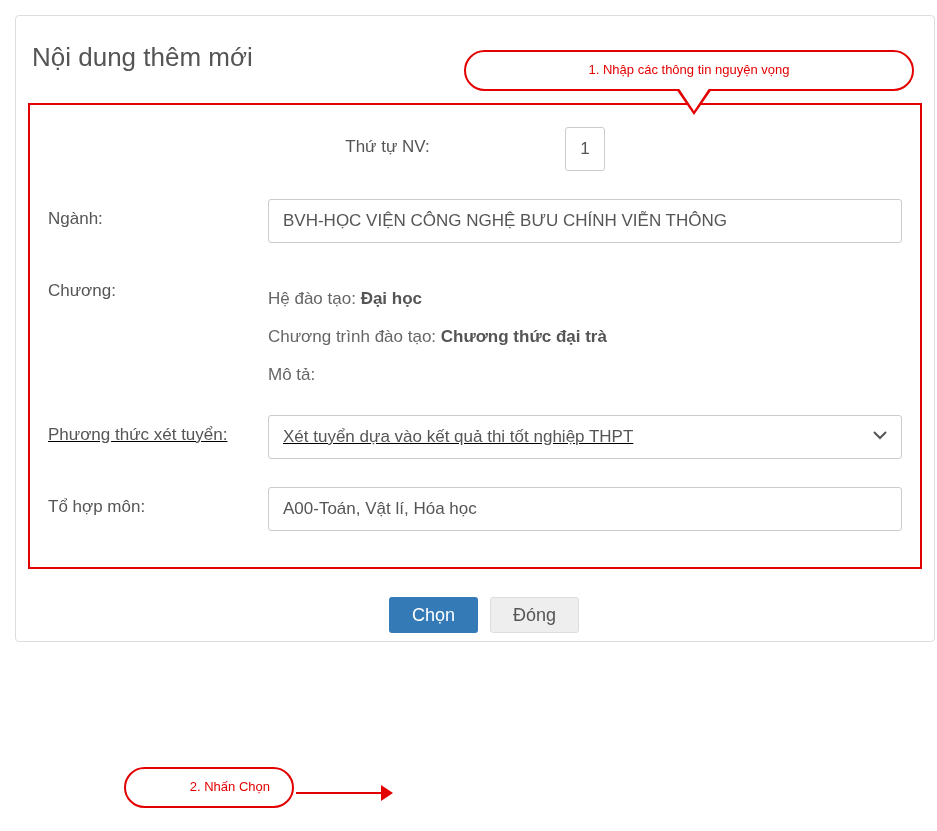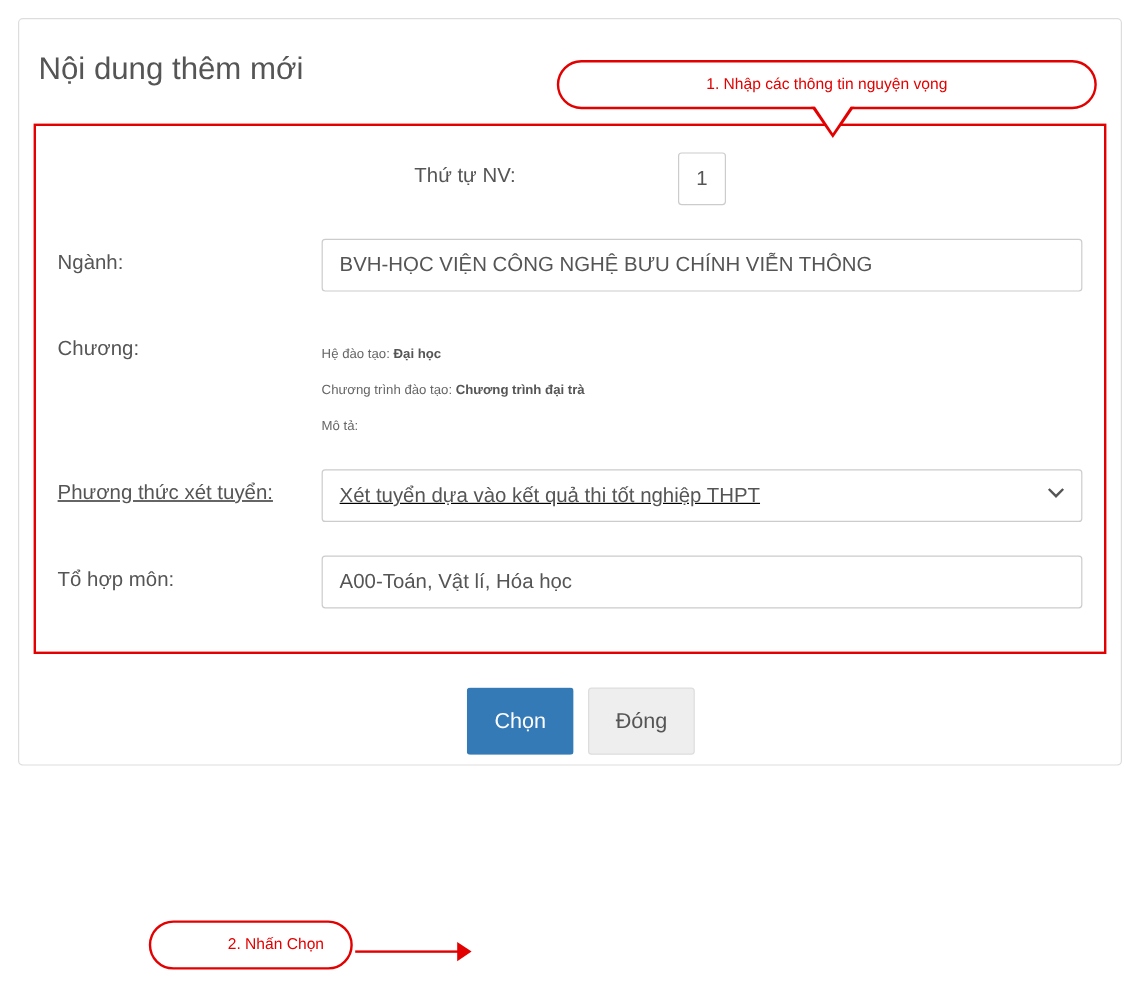--- a/index.html
+++ b/index.html
@@ -131,38 +131,38 @@
     }
     .select-box .chev {
       position: absolute;
       right: 14px;
       top: 50%;
       transform: translateY(-50%);
       pointer-events: none;
     }
     .info-line {
       color: #666;
-      font-size: 11px;
+      font-size: 17px;
       margin: 18px 0 0 0;
     }
     .info-line strong {
       color: #555;
       font-weight: bold;
     }
     .sub-info {
       margin-top: 8px;
     }
     .btn-row {
       display: flex;
       gap: 12px;
       margin-left: 365px;
       margin-top: 4px;
     }
     .btn {
-      height: 56px;
+      height: 36px;
       padding: 0 22px;
       border: 1px solid transparent;
       border-radius: 3px;
       font-size: 18px;
       cursor: pointer;
       display: inline-flex;
       align-items: center;
       justify-content: center;
     }
     .btn-primary {
@@ -209,21 +209,21 @@
       </div>
 
       <div class="form-row" style="margin-bottom:10px;">
         <div class="form-label">Chương:</div>
         <div class="form-field">
           <div class="sub-info">
             <p class="info-line">
               <span>Hệ đào tạo: </span><strong>Đại học</strong>
             </p>
             <p class="info-line">
-              <span>Chương trình đào tạo: </span><strong>Chương trình đại trà</strong>
+              <span>Chương trình đào tạo: </span><strong>Chương thức đại trà</strong>
             </p>
             <p class="info-line">Mô tả:</p>
           </div>
         </div>
       </div>
 
       <div class="form-row" style="margin-top:30px;text-decoration:underline;">
         <div class="form-label">Phương thức xét tuyển:</div>
         <div class="form-field">
           <div class="select-box">

